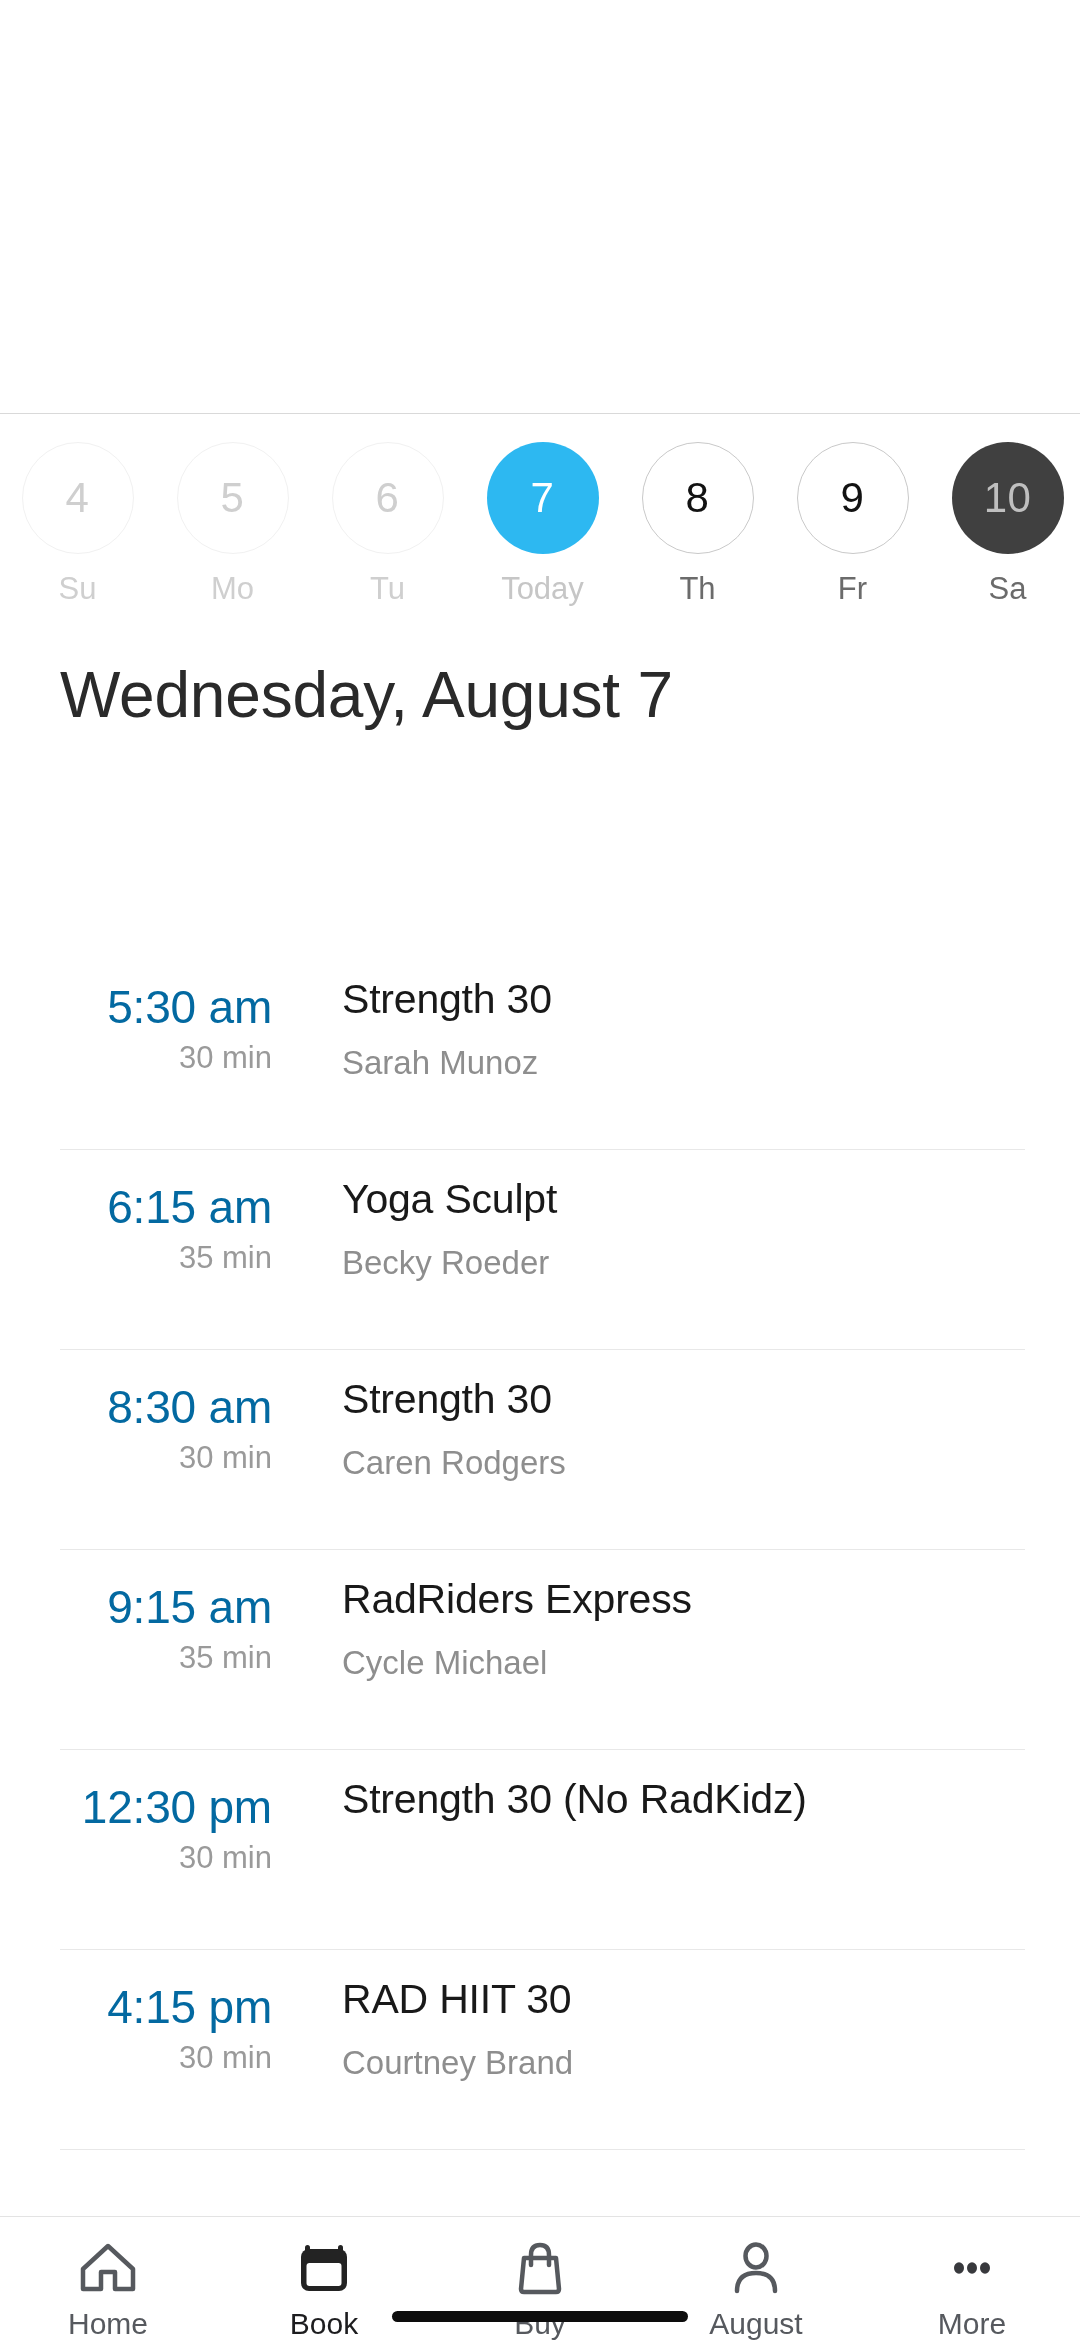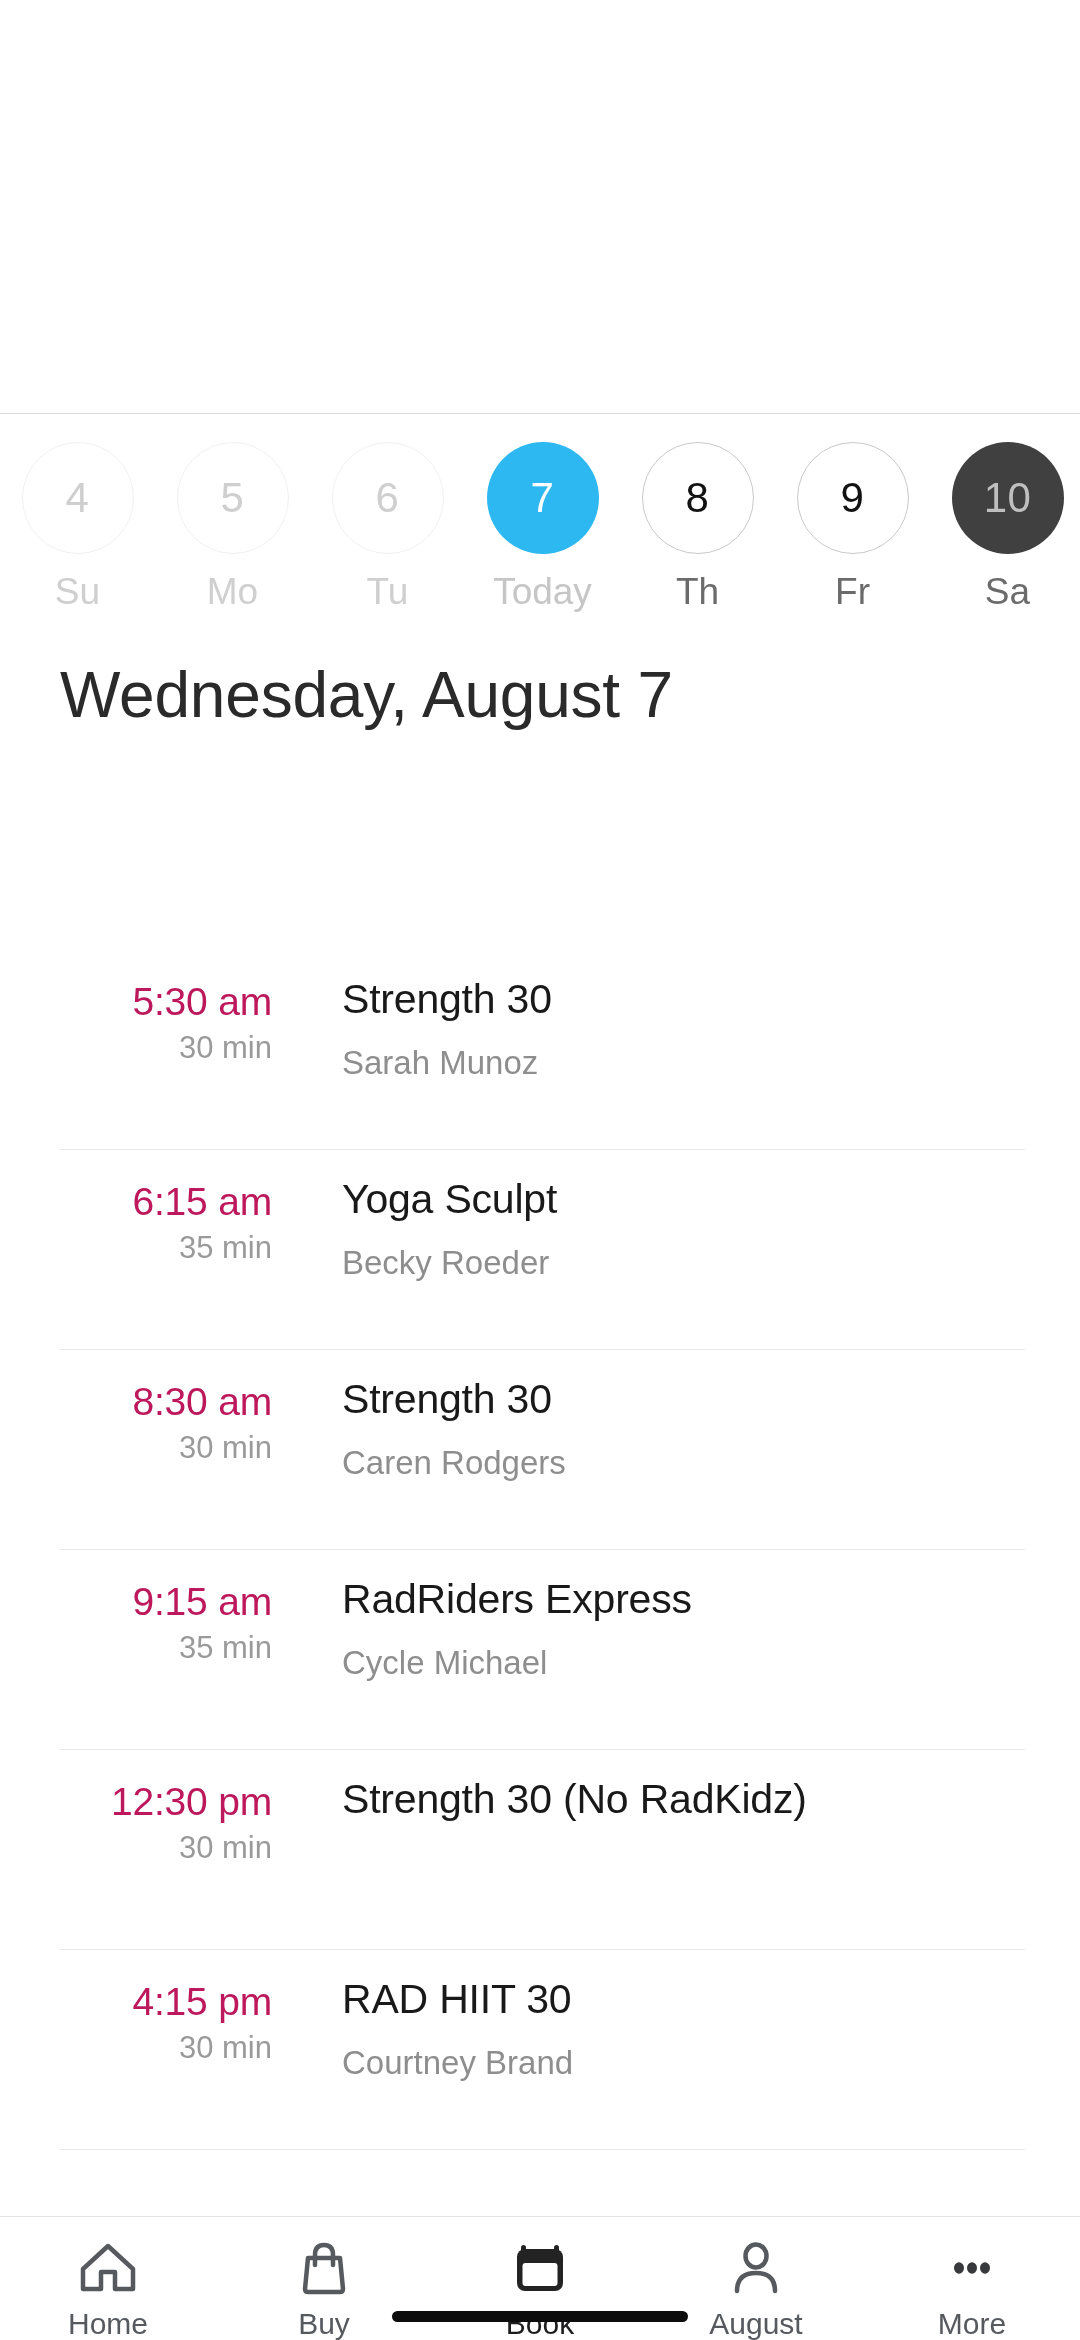--- a/index.html
+++ b/index.html
@@ -72,21 +72,21 @@
     color: #121212;
     background: #ffffff;
   }
   .day-circle.muted-fill {
     background: #404040;
     border: none;
     color: #bfbfbf;
   }
   .day-label {
     margin-top: 17px;
-    font-size: 37px;
+    font-size: 31px;
   }
   .day-label.past { color: #cfcfcf; }
   .day-label.today { color: #c6c6c6; }
   .day-label.active { color: #6b6b6b; }
   .day-label.muted-fill { color: #6b6b6b; }
 
   
   .date-heading {
     padding: 14px 0 0 60px;
     font-size: 64px;
@@ -119,22 +119,22 @@
     width: 290px;
     flex: 0 0 290px;
     display: flex;
     flex-direction: column;
     align-items: flex-end;
     padding-right: 18px;
     box-sizing: border-box;
     padding-top: 30px;
   }
   .time-text {
-    font-size: 39px;
-    color: #be185d;
+    font-size: 46px;
+    color: #0369a1;
     letter-spacing: -0.2px;
   }
   .dur-text {
     margin-top: 6px;
     font-size: 31px;
     color: #9a9a9a;
   }
   .info-col {
     flex: 1 1 auto;
     padding-left: 52px;
@@ -364,37 +364,37 @@
       <svg width="62" height="58" viewBox="0 0 62 58" fill="none">
         <path d="M6 30 L31 7 L56 30 L56 50 L38 50 L38 33 L24 33 L24 50 L6 50 Z" stroke="#56595e" stroke-width="4.5" stroke-linejoin="round" fill="none"></path>
       </svg>
     </div>
     <div class="nav-label">Home</div>
   </div>
 
   <div class="nav-item">
     <div class="nav-icon">
       <svg width="62" height="58" viewBox="0 0 62 58" fill="none">
-        <path d="M15 19 L47 19 L50 50 Q50 53 47 53 L15 53 Q12 53 12 50 Z" stroke="#56595e" stroke-width="4.5" stroke-linejoin="round" fill="none"></path>
-        <path d="M22 26 L22 16 Q22 6 31 6 Q40 6 40 16 L40 26" stroke="#56595e" stroke-width="4.5" stroke-linecap="round" fill="none"></path>
-      </svg>
-    </div>
-    <div class="nav-label">Buy</div>
-  </div>
-
-  <div class="nav-item">
-    <div class="nav-icon">
-      <svg width="62" height="58" viewBox="0 0 62 58" fill="none">
         <rect x="12" y="6" width="5" height="10" rx="2.5" fill="#232323"></rect>
         <rect x="45" y="6" width="5" height="10" rx="2.5" fill="#232323"></rect>
         <rect x="8" y="10" width="46" height="42" rx="8" fill="#232323"></rect>
         <rect x="13.5" y="24" width="35" height="23" rx="3" fill="#ffffff"></rect>
       </svg>
     </div>
     <div class="nav-label is-active">Book</div>
+  </div>
+
+  <div class="nav-item">
+    <div class="nav-icon">
+      <svg width="62" height="58" viewBox="0 0 62 58" fill="none">
+        <path d="M15 19 L47 19 L50 50 Q50 53 47 53 L15 53 Q12 53 12 50 Z" stroke="#56595e" stroke-width="4.5" stroke-linejoin="round" fill="none"></path>
+        <path d="M22 26 L22 16 Q22 6 31 6 Q40 6 40 16 L40 26" stroke="#56595e" stroke-width="4.5" stroke-linecap="round" fill="none"></path>
+      </svg>
+    </div>
+    <div class="nav-label">Buy</div>
   </div>
 
   <div class="nav-item">
     <div class="nav-icon">
       <svg width="62" height="58" viewBox="0 0 62 58" fill="none">
         <ellipse cx="31" cy="17" rx="10.5" ry="11.5" stroke="#56595e" stroke-width="4.5" fill="none"></ellipse>
         <path d="M12 52 Q12 34 31 34 Q50 34 50 52" stroke="#56595e" stroke-width="4.5" stroke-linecap="round" fill="none"></path>
       </svg>
     </div>
     <div class="nav-label">August</div>

